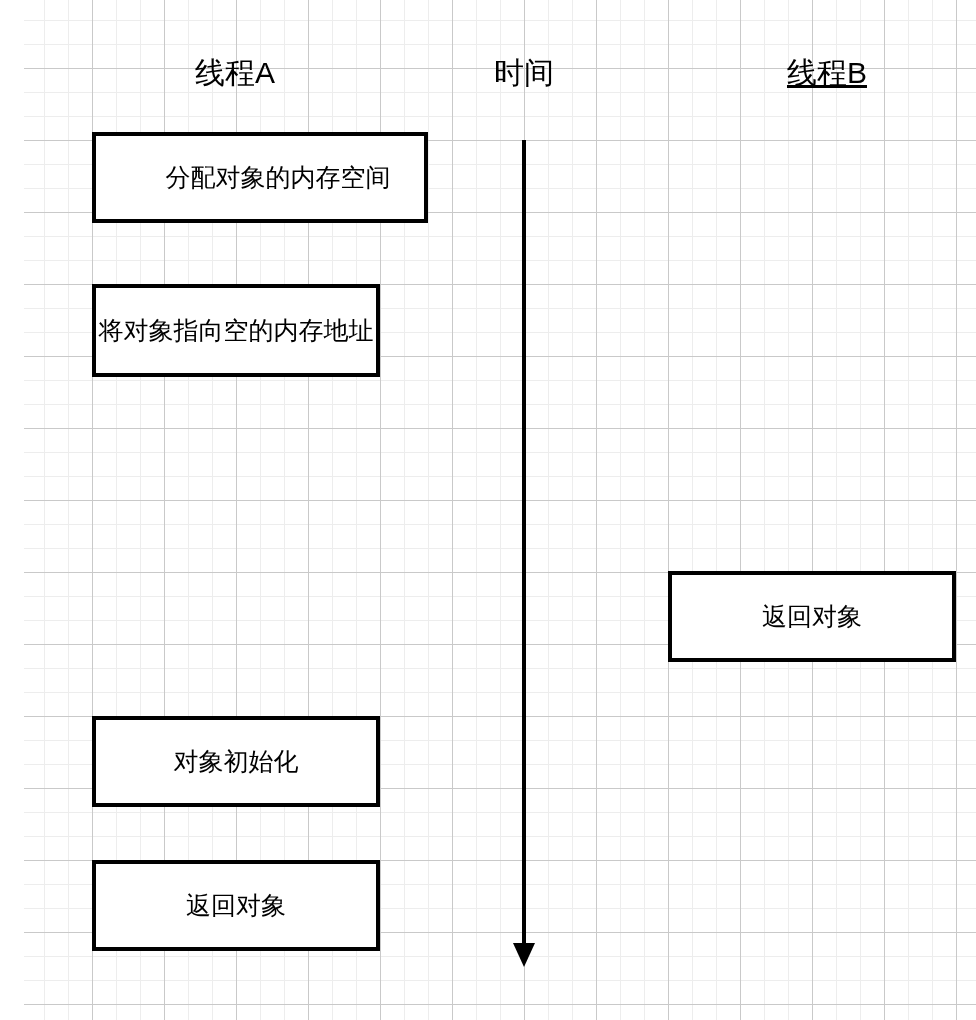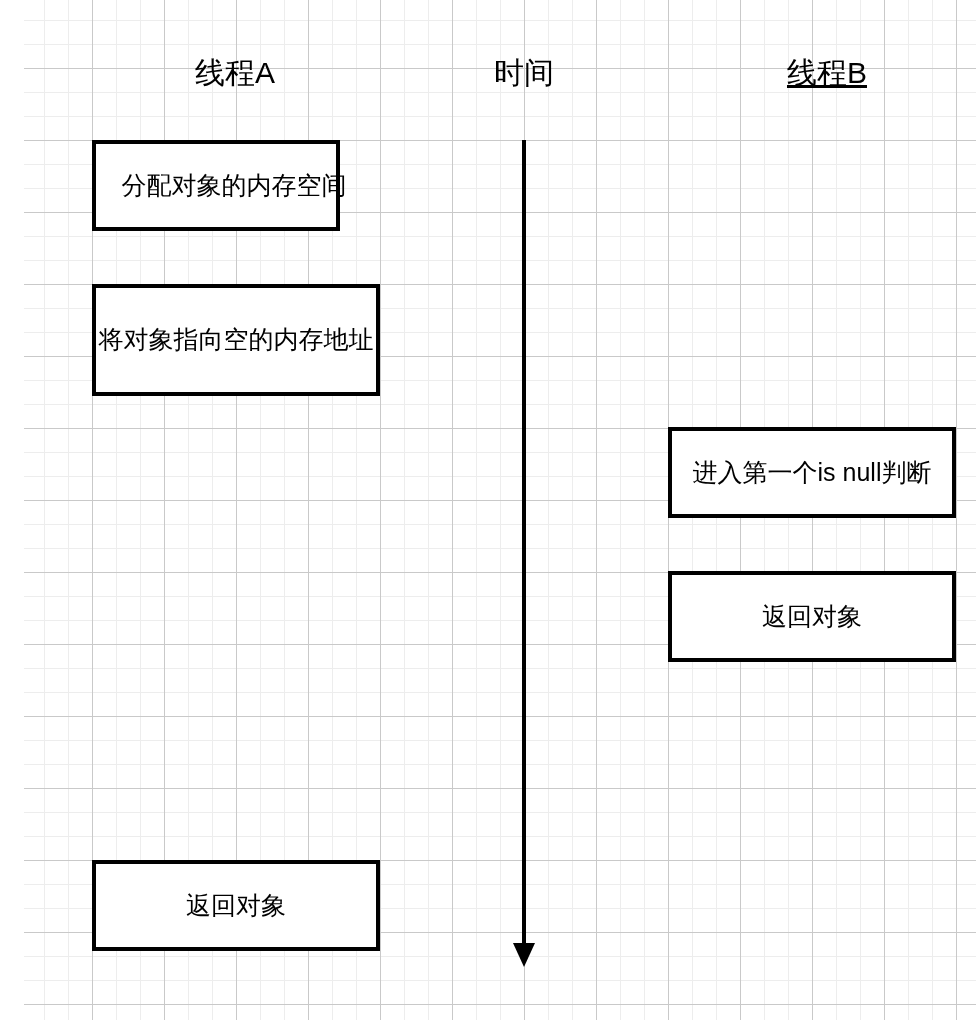--- a/index.html
+++ b/index.html
@@ -81,36 +81,36 @@
 <body>
 
 <div id="canvas">
 
   <div class="col-header" style="left:211px; top:58px;">线程A</div>
 
   <div class="col-header" style="left:500px; top:58px;">时间</div>
 
   <div class="col-header" style="left:803px; top:58px;text-decoration:underline;">线程B</div>
 
-  <div class="flow-box" style="left:68px; top:140px; width:248px; height:91px;padding-left:36px;">
+  <div class="flow-box" style="left:68px; top:132px; width:336px; height:91px;padding-left:36px;">
     <span class="box-label">分配对象的内存空间</span>
   </div>
 
-  <div class="flow-box" style="left:68px; top:284px; width:288px; height:112px;">
+  <div class="flow-box" style="left:68px; top:284px; width:288px; height:93px;">
     <span class="box-label">将对象指向空的内存地址</span>
   </div>
 
-  <div class="flow-box" style="left:644px; top:427px; width:288px; height:91px;">
-    <span class="box-label">进入第一个is null判断</span>
-  </div>
 
   <div class="flow-box" style="left:644px; top:571px; width:288px; height:91px;">
     <span class="box-label">返回对象</span>
   </div>
 
+  <div class="flow-box" style="left:68px; top:716px; width:288px; height:91px;">
+    <span class="box-label">对象初始化</span>
+  </div>
 
   <div class="flow-box" style="left:68px; top:860px; width:288px; height:91px;">
     <span class="box-label">返回对象</span>
   </div>
 
   <svg id="time-arrow" viewBox="0 0 976 1020" width="976" height="1020">
     <line x1="500" y1="140" x2="500" y2="947" stroke="#000000" stroke-width="4"></line>
     <polygon points="489,943 511,943 500,967" fill="#000000"></polygon>
   </svg>
 

